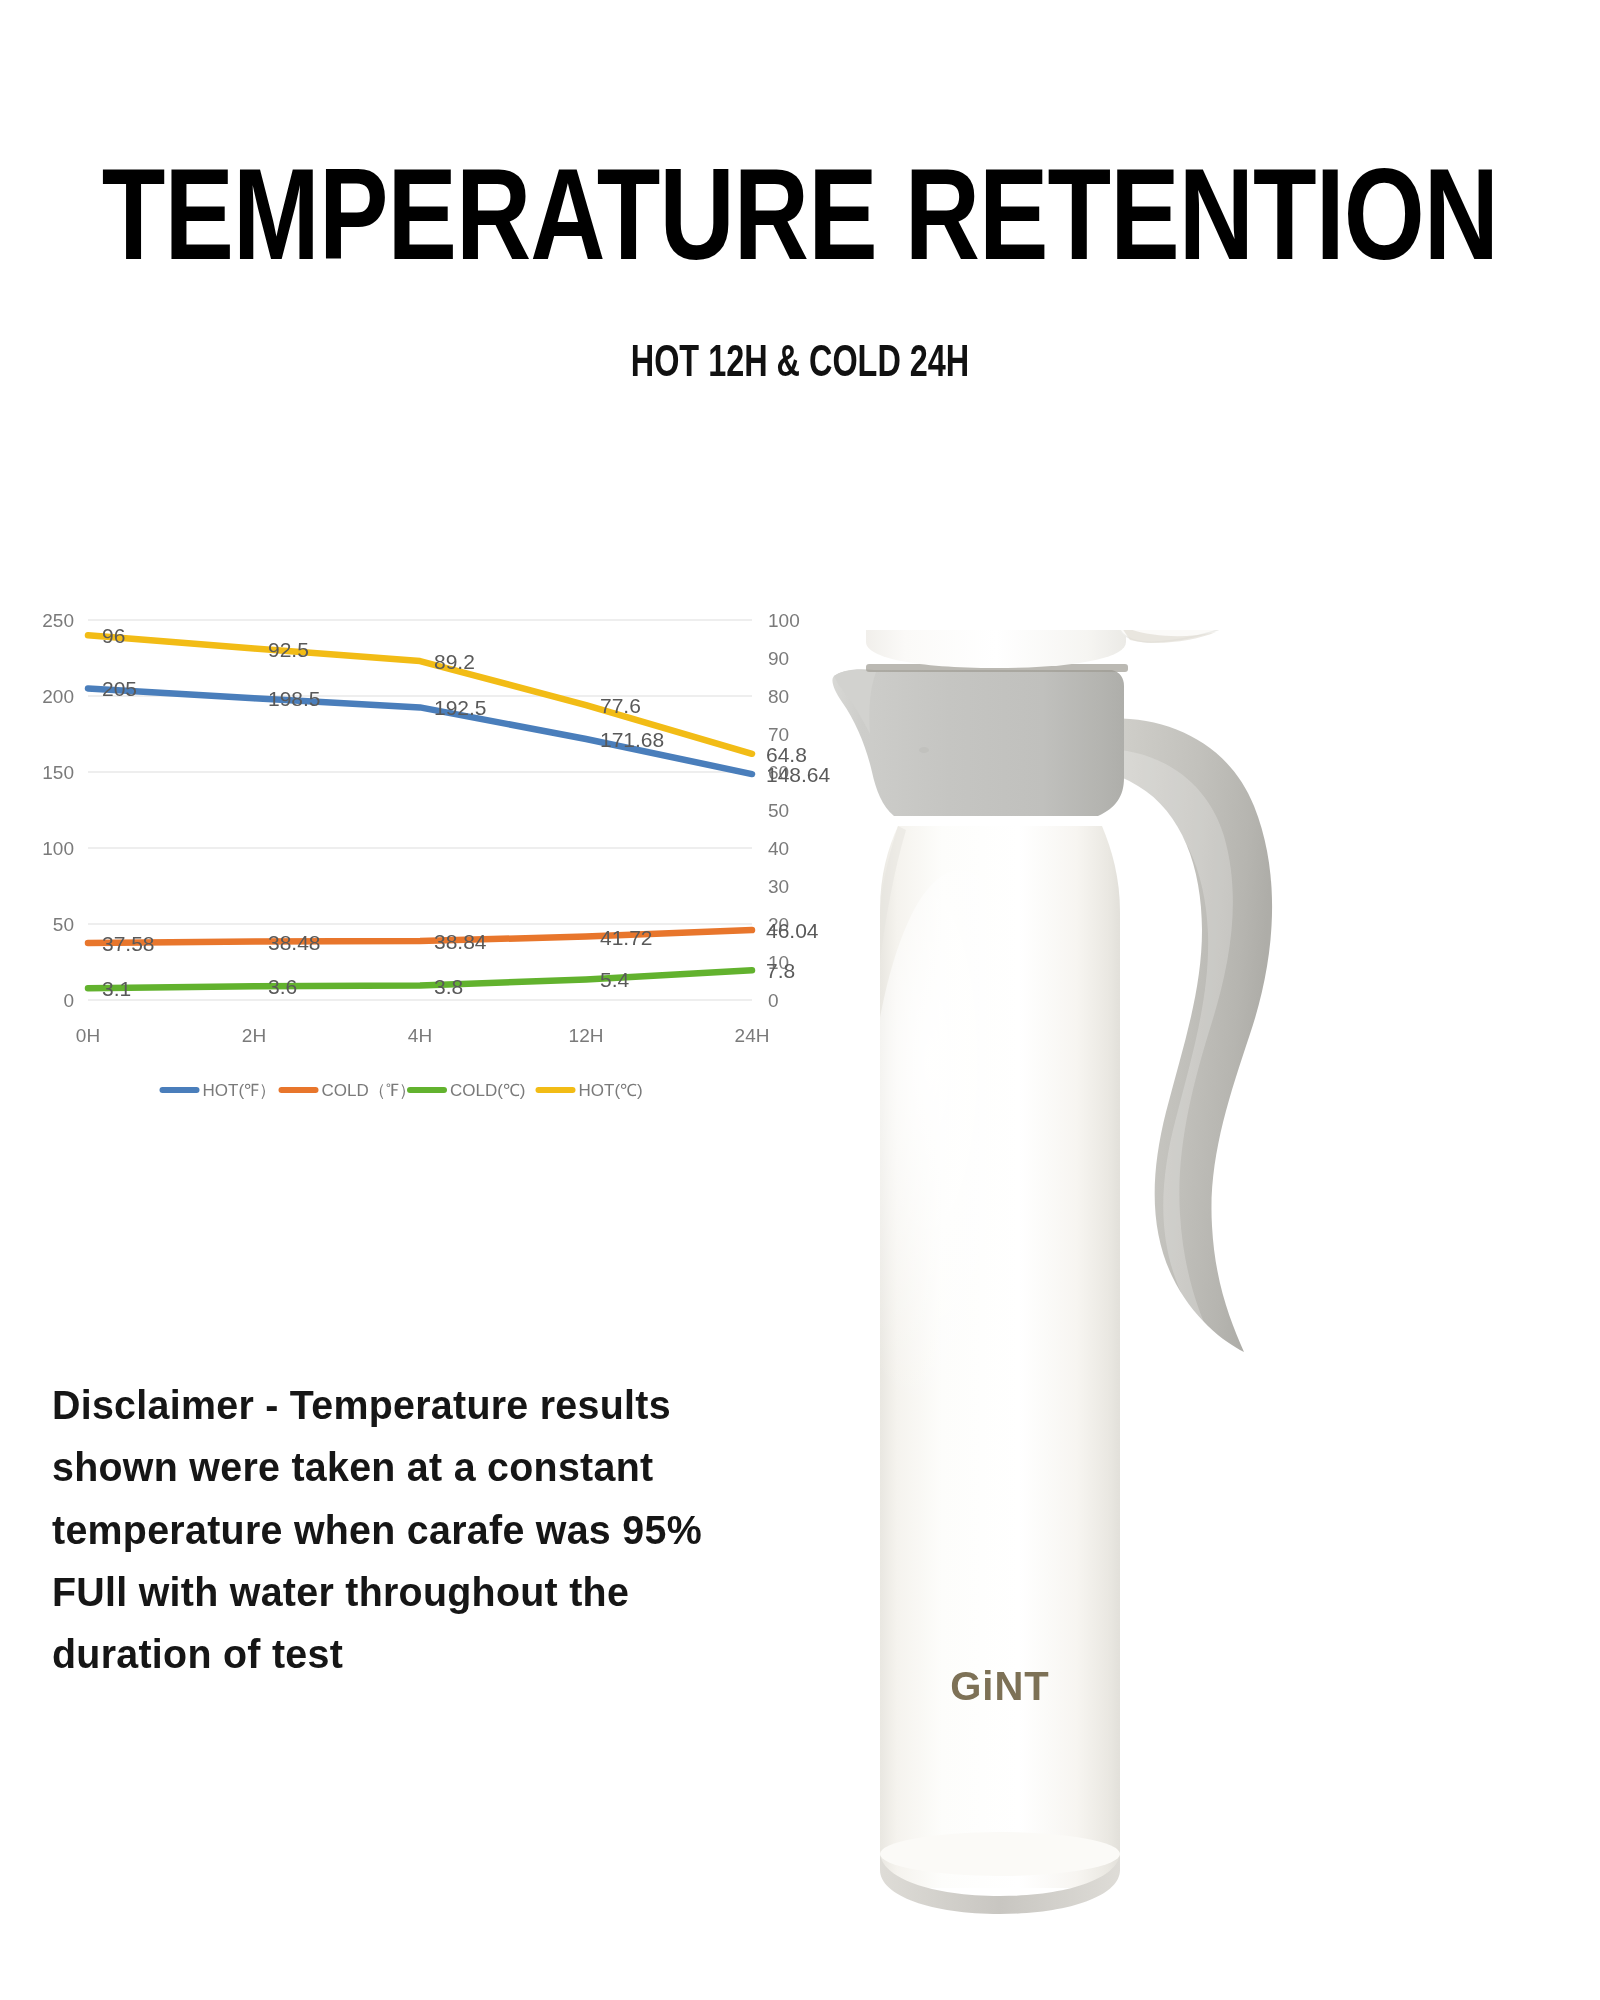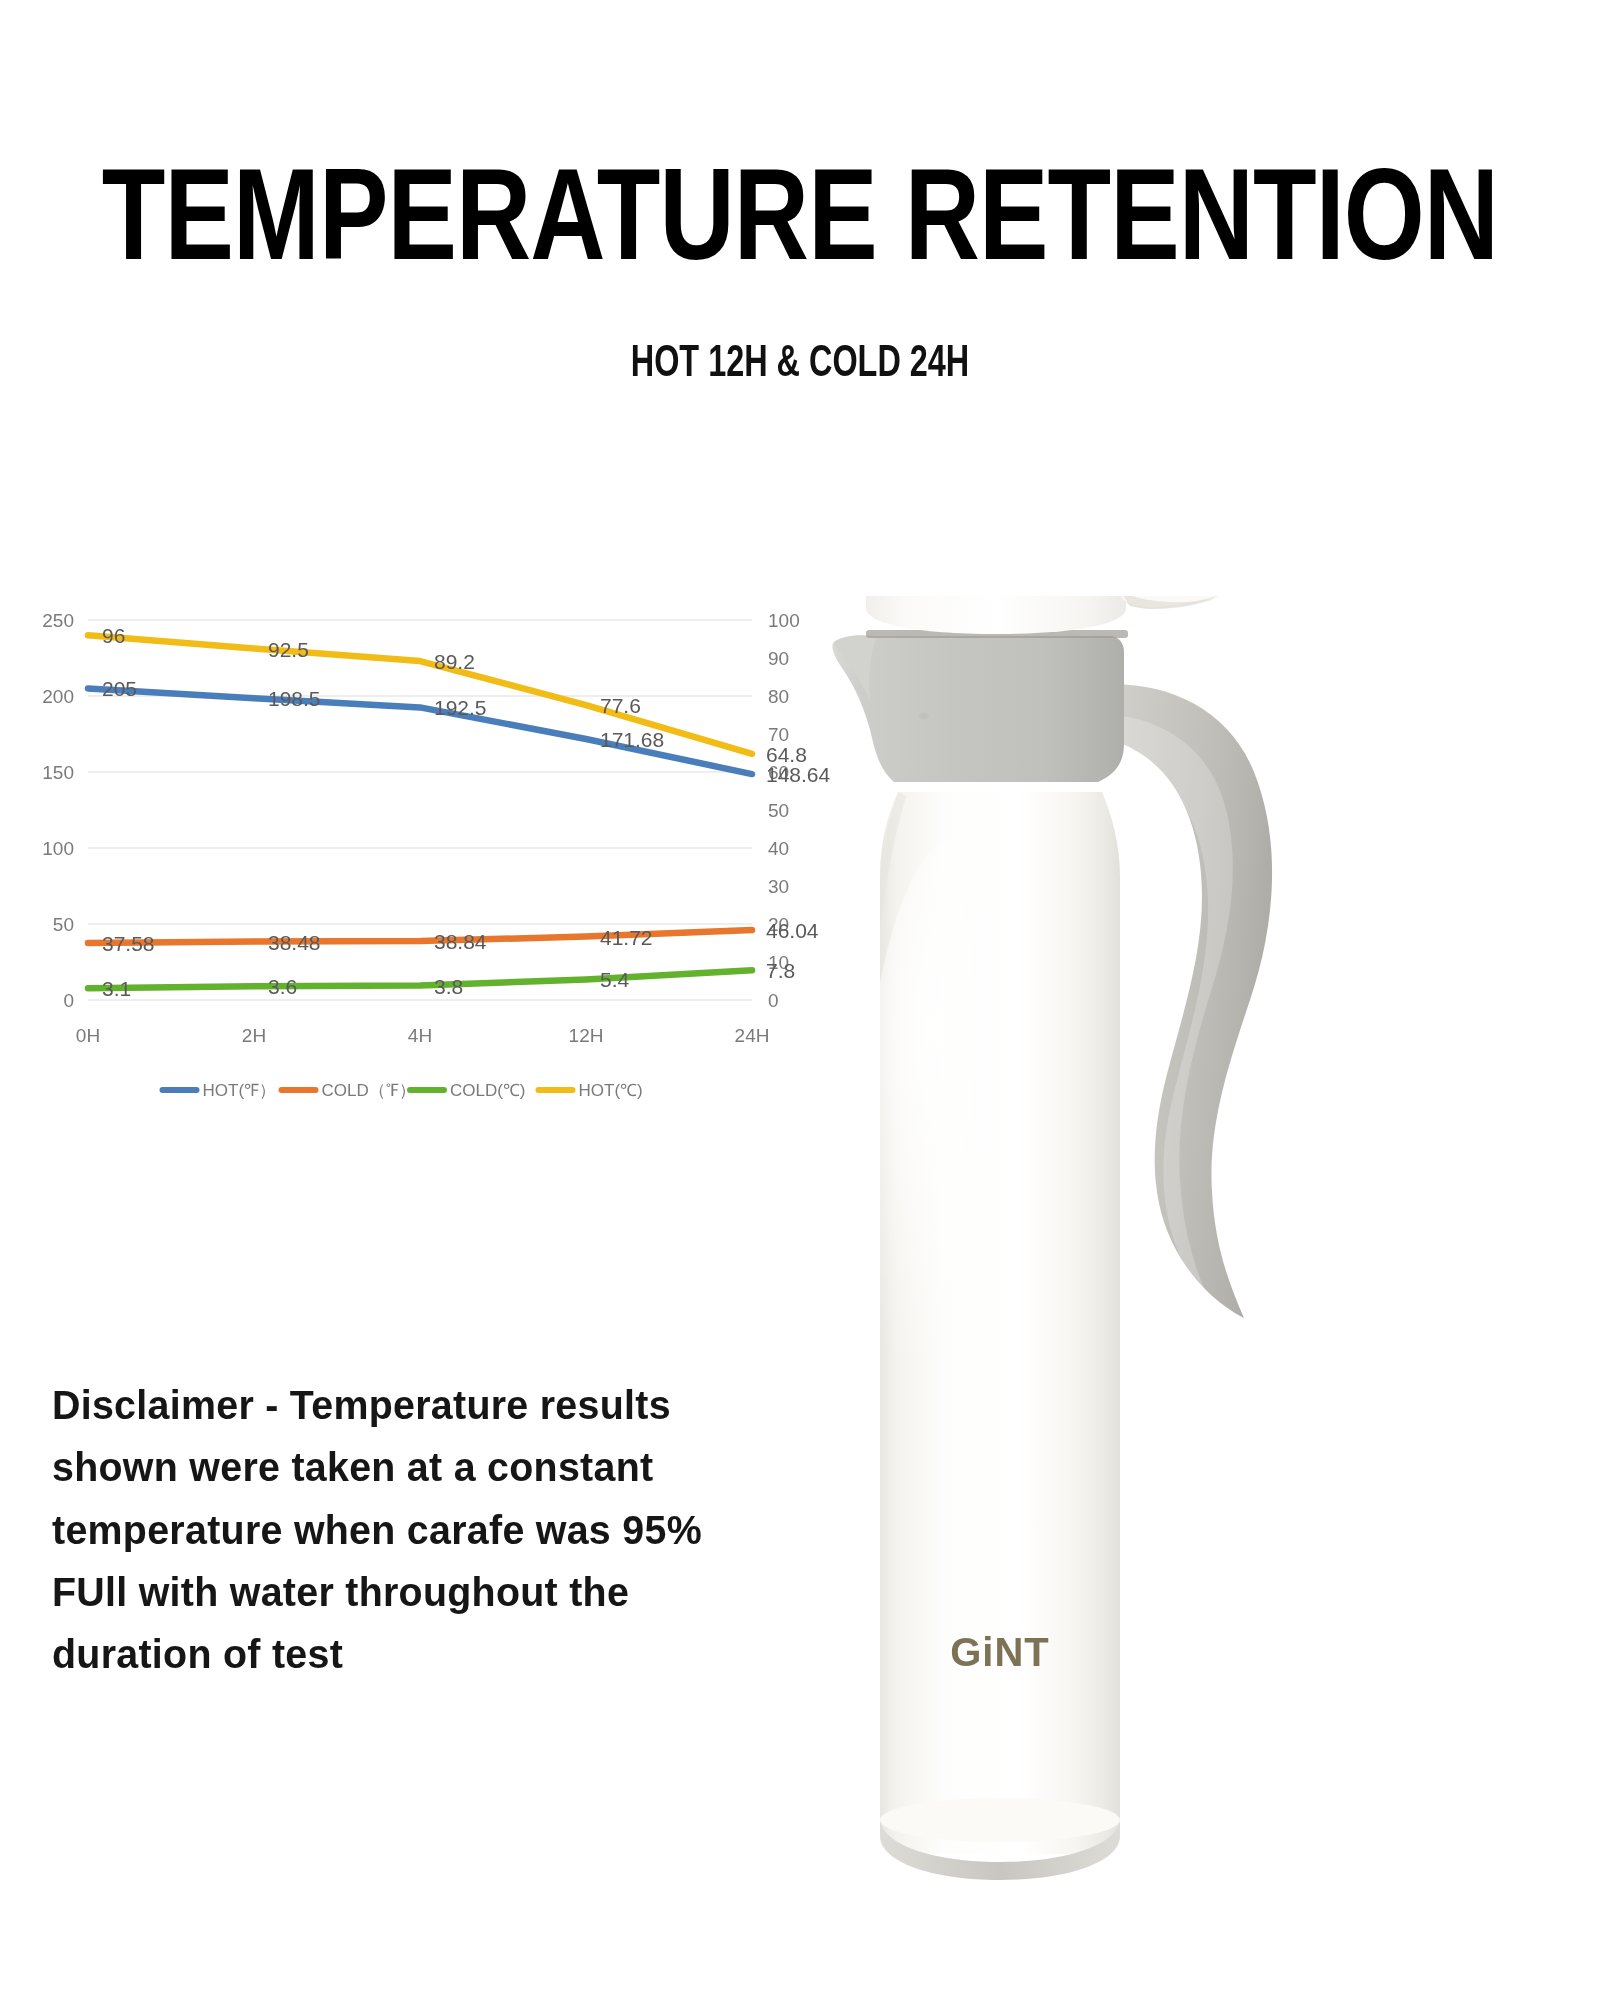--- a/index.html
+++ b/index.html
@@ -103,21 +103,21 @@
     letter-spacing: 0.3px;
     transform: scaleX(0.96);
     transform-origin: 0 0;
     white-space: pre-line;
   }
 
   
   #product-figure {
     position: absolute;
     left: 820px;
-    top: 596px;
+    top: 630px;
     width: 760px;
     height: 1370px;
   }
   #product-svg { display: block; }
   #brand-logo-text {
     font-family: "Liberation Sans", sans-serif;
     font-size: 40px;
     font-weight: 700;
     letter-spacing: 1px;
     fill: #7d7156;

